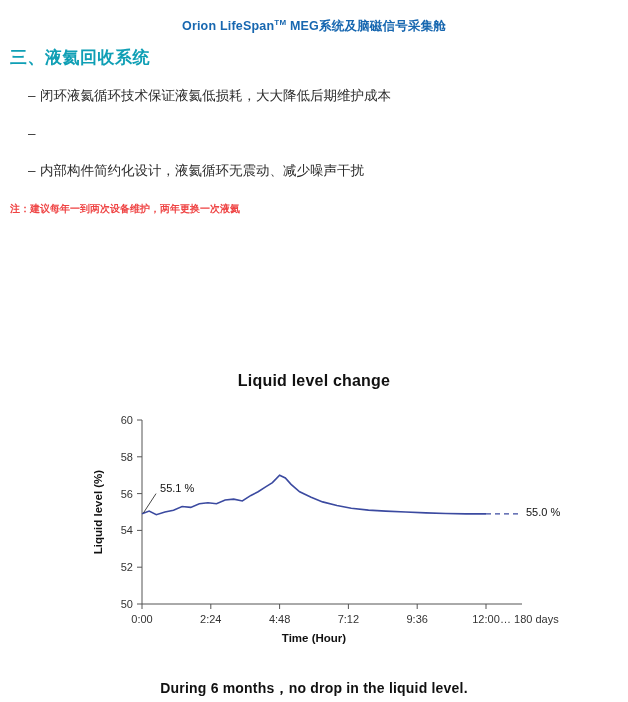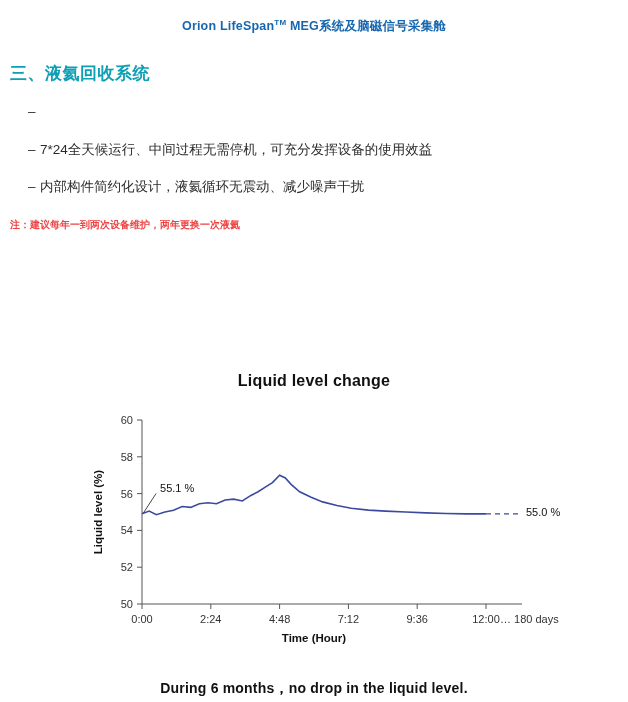--- a/index.html
+++ b/index.html
@@ -27,21 +27,21 @@
     color: #1767b0;
     letter-spacing: 0.2px;
   }
   .page-header .title .tm {
     font-size: 8px;
     vertical-align: super;
   }
 
   
   .section-heading {
-    margin: 36px 0 0 10px;
+    margin: 20px 0 0 10px;
     font-size: 17px;
     font-weight: bold;
     color: #0f9fb5;
     letter-spacing: 0.5px;
   }
 
   
   .bullets {
     margin: 18px 0 0 0;
     padding: 0;
@@ -109,24 +109,24 @@
 
 <div class="page-header">
   <span class="title"><span>Orion LifeSpan</span><span class="tm">TM</span><span> MEG系统及脑磁信号采集舱</span></span>
 </div>
 
 <div class="section-heading">三、液氦回收系统</div>
 
 <ul class="bullets">
   <li>
     <span class="dash">–</span>
+    <span>闭环液氦循环技术保证液氦低损耗，大大降低后期维护成本</span>
   </li>
   <li>
     <span class="dash">–</span>
-    <span>7*24全天候运行、中间过程无需停机，可充分发挥设备的使用效益</span>
   </li>
   <li>
     <span class="dash">–</span>
     <span>内部构件简约化设计，液氦循环无震动、减少噪声干扰</span>
   </li>
 </ul>
 
 <div class="note">注：建议每年一到两次设备维护，两年更换一次液氦</div>
 
 <div class="chart-block">

